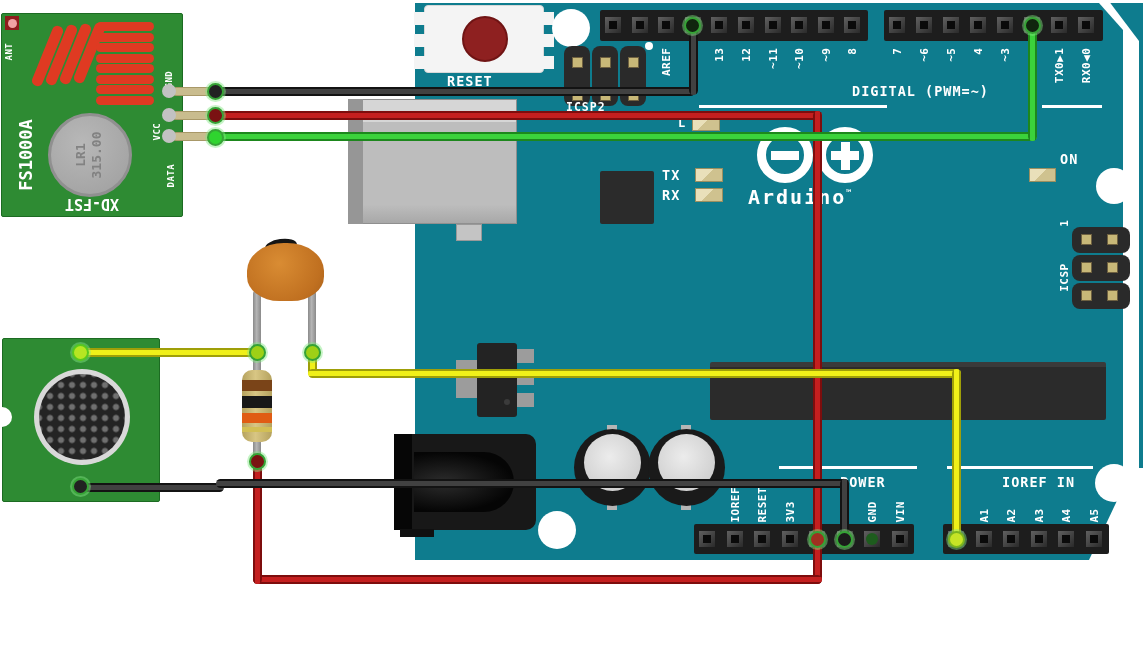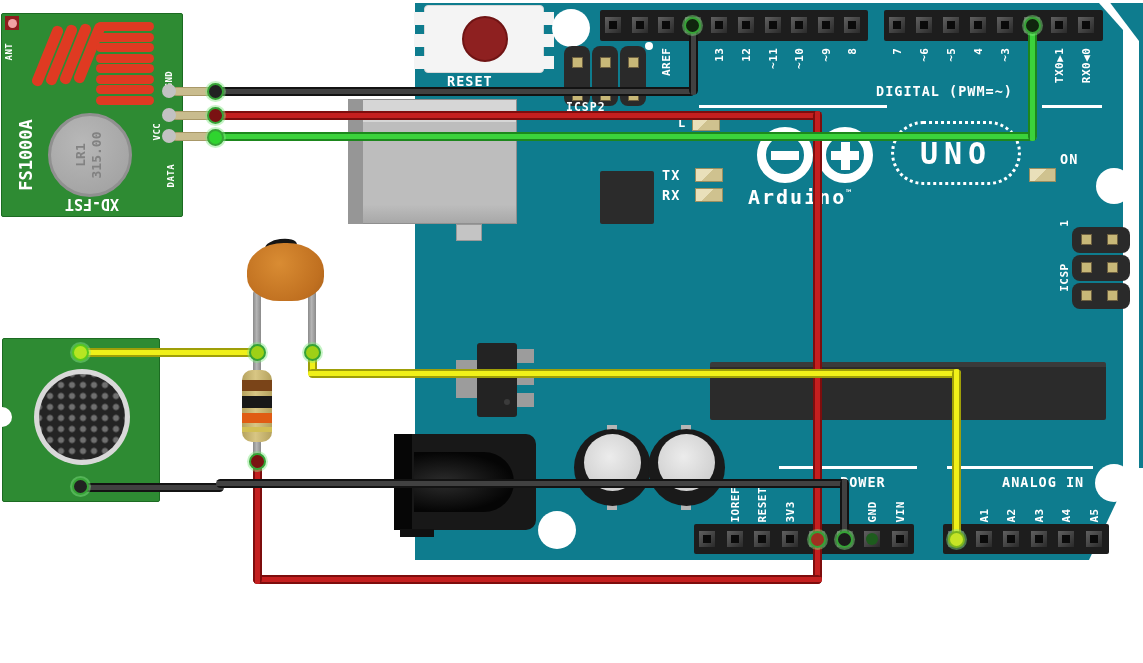--- a/index.html
+++ b/index.html
@@ -117,21 +117,21 @@
   <div class="vlab vtop" style="left:896px;top:69px">~6</div>
   <div class="vlab vtop" style="left:923px;top:69px">~5</div>
   <div class="vlab vtop" style="left:950px;top:69px">4</div>
   <div class="vlab vtop" style="left:977px;top:69px">~3</div>
   <div class="vlab vtop" style="left:1004px;top:69px">2</div>
   <div class="vlab vtop" style="left:1031px;top:69px">TX0▶1</div>
   <div class="vlab vtop" style="left:1058px;top:69px">RX0◀0</div>
 
   <div class="abs" style="left:699px;top:105px;width:188px;height:2.5px;background:#fff"></div>
   <div class="abs" style="left:1042px;top:105px;width:60px;height:2.5px;background:#fff"></div>
-  <div class="silk" style="left:876px;top:83px">DIGITAL (PWM=~)</div>
+  <div class="silk" style="left:852px;top:83px">DIGITAL (PWM=~)</div>
 
   <div class="silk" style="left:678px;top:116px;font-size:12px">L</div>
   <div class="led" style="left:692px;top:116px;width:28px;height:15px"></div>
   <div class="silk" style="left:662px;top:167px">TX</div>
   <div class="led" style="left:695px;top:168px;width:28px;height:14px"></div>
   <div class="silk" style="left:662px;top:187px">RX</div>
   <div class="led" style="left:695px;top:188px;width:28px;height:14px"></div>
   <div class="led" style="left:1029px;top:168px;width:27px;height:14px"></div>
   <div class="silk" style="left:1060px;top:151px">ON</div>
 
@@ -139,24 +139,20 @@
 
   <div class="abs" style="left:757px;top:127px;width:56px;height:56px;border:9px solid #fff;border-radius:50%;box-sizing:border-box"></div>
   <div class="abs" style="left:771px;top:151px;width:28px;height:9px;background:#fff"></div>
   <div class="abs" style="left:817px;top:127px;width:56px;height:56px;border:9px solid #fff;border-radius:50%;box-sizing:border-box"></div>
   <div class="abs" style="left:831px;top:151px;width:28px;height:9px;background:#fff"></div>
   <div class="abs" style="left:840.5px;top:141.5px;width:9px;height:28px;background:#fff"></div>
   <div class="silk" style="left:748px;top:185px;font-size:20px;letter-spacing:2px">
     <span>Arduino</span><span style="font-size:9px;vertical-align:super">™</span>
   </div>
 
-  <div class="abs" style="left:891px;top:121px;width:130px;height:64px;border:3px dotted #fff;border-radius:32px;box-sizing:border-box;
-              display:flex;align-items:center;justify-content:center">
-    <span class="silk" style="position:static;font-size:30px;letter-spacing:6px">UNO</span>
-  </div>
 
   <div class="vlab" style="left:1046px;top:231px;width:36px;text-align:right">1</div>
   <div class="vlab" style="left:1036px;top:271px;width:56px;text-align:center">ICSP</div>
   <div class="pill" style="left:1072px;top:227px;width:58px;height:26px"></div>
   <div class="pill" style="left:1072px;top:255px;width:58px;height:26px"></div>
   <div class="pill" style="left:1072px;top:283px;width:58px;height:26px"></div>
   <div class="tanpin" style="left:1081px;top:234px"></div>
   <div class="tanpin" style="left:1107px;top:234px"></div>
   <div class="tanpin" style="left:1081px;top:262px"></div>
   <div class="tanpin" style="left:1107px;top:262px"></div>
@@ -177,21 +173,21 @@
   <div class="abs" style="left:681px;top:425px;width:10px;height:7px;background:#b5b5b5"></div>
   <div class="abs" style="left:681px;top:503px;width:10px;height:7px;background:#b5b5b5"></div>
   <div class="abs" style="left:574px;top:429px;width:77px;height:77px;background:#1a1a1a;border-radius:50%"></div>
   <div class="abs" style="left:584px;top:434px;width:57px;height:57px;border-radius:50%;background:radial-gradient(circle at 45% 40%,#ececec,#c6c6c6)"></div>
   <div class="abs" style="left:648px;top:429px;width:77px;height:77px;background:#1a1a1a;border-radius:50%"></div>
   <div class="abs" style="left:658px;top:434px;width:57px;height:57px;border-radius:50%;background:radial-gradient(circle at 45% 40%,#ececec,#c6c6c6)"></div>
 
   <div class="abs" style="left:779px;top:466px;width:138px;height:2.5px;background:#fff"></div>
   <div class="abs" style="left:947px;top:466px;width:146px;height:2.5px;background:#fff"></div>
   <div class="silk" style="left:840px;top:474px">POWER</div>
-  <div class="silk" style="left:1002px;top:474px">ANALOG IN</div>
+  <div class="silk" style="left:1002px;top:474px">IOREF IN</div>
 
   <div class="vlab vbot" style="left:702.5px;top:484px">IOREF</div>
   <div class="vlab vbot" style="left:730px;top:484px">RESET</div>
   <div class="vlab vbot" style="left:757.5px;top:484px">3V3</div>
   <div class="vlab vbot" style="left:785px;top:484px">5V</div>
   <div class="vlab vbot" style="left:812.5px;top:484px">GND</div>
   <div class="vlab vbot" style="left:840px;top:484px">GND</div>
   <div class="vlab vbot" style="left:867.5px;top:484px">VIN</div>
 
   <div class="vlab vbot" style="left:924px;top:484px">A0</div>

